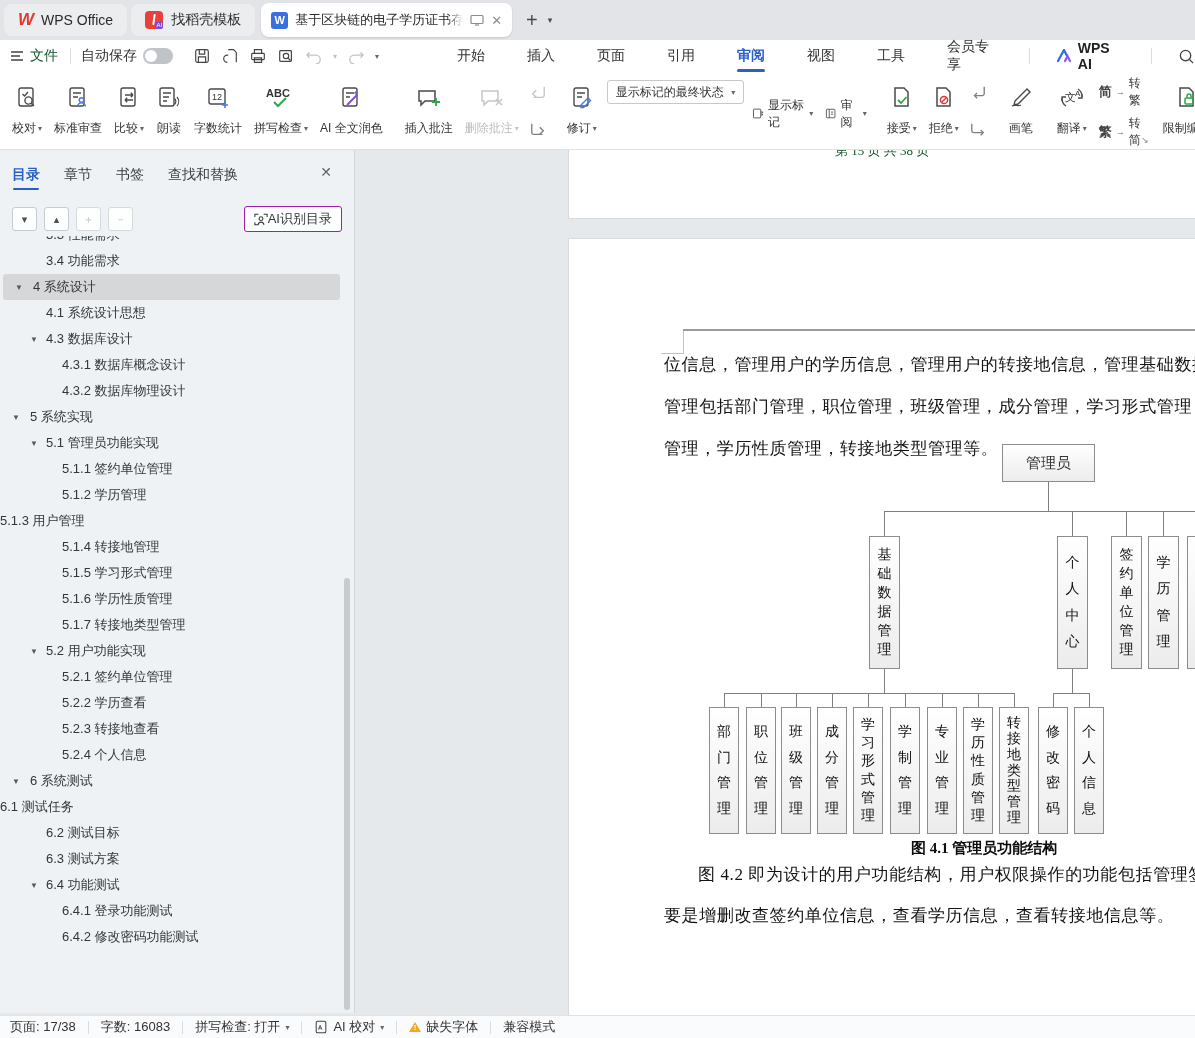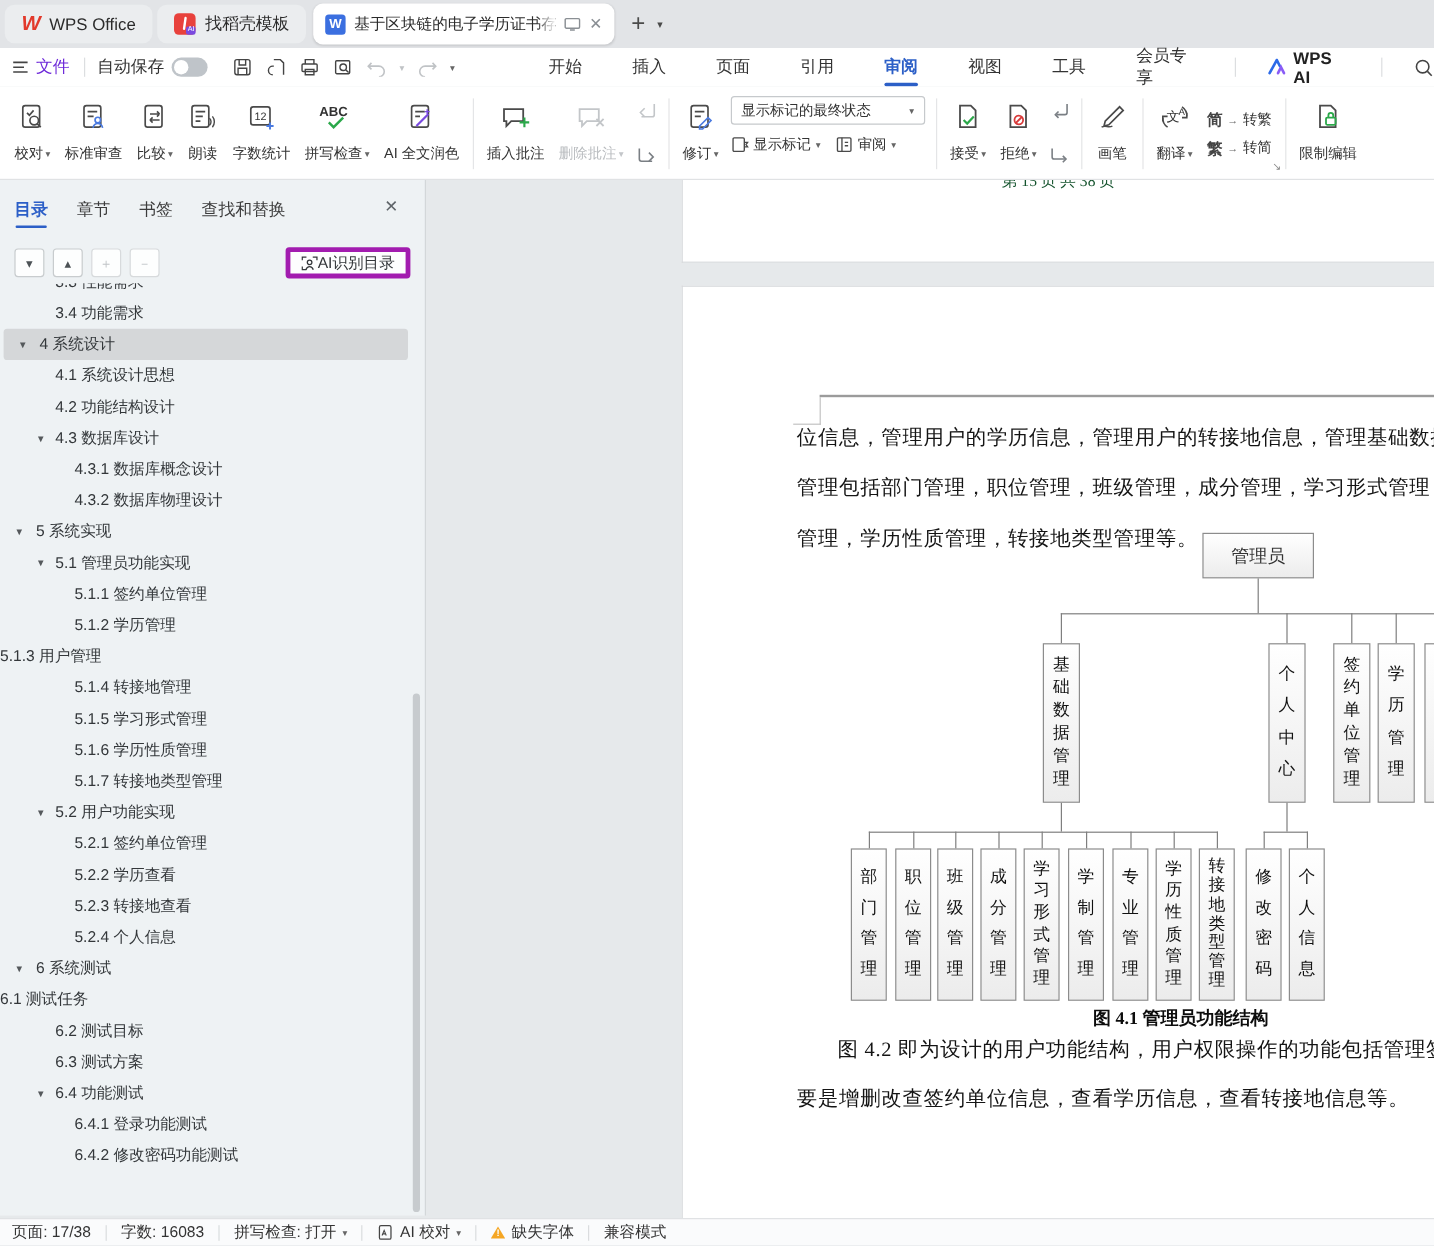--- a/index.html
+++ b/index.html
@@ -17,21 +17,21 @@
   .docicon { width:17px; height:17px; border-radius:3px; background:#3b6fe0; color:#fff; font-size:11px; font-weight:bold; display:flex; align-items:center; justify-content:center; }
   .docericon { width:18px; height:18px; border-radius:4px; background:#e8413c; position:relative; }
   .docericon::before { content:""; position:absolute; left:8px; top:3px; width:2px; height:11px; background:#fff; border-radius:2px; transform:rotate(8deg); }
   .docericon::after { content:"AI"; position:absolute; right:0px; bottom:0px; font-size:6px; color:#fff; background:#7a4ae0; border-radius:2px; padding:0 1px; line-height:7px; }
   .tab-x, .tab-present { color:#8a8f94; font-size:13px; }
   .plusbtn { font-size:20px; color:#4a4a4a; margin-left:14px; }
   .tab-chev { font-size:9px; color:#4a4a4a; margin-left:10px; }
 
   
   .menubar { position:absolute; left:0; top:40px; width:1195px; height:32px; background:#fff; display:flex; align-items:center; font-size:14px; }
-  .menubar .file { display:flex; align-items:center; gap:6px; padding:0 12px 0 10px; color:#6d28d9; }
+  .menubar .file { display:flex; align-items:center; gap:6px; padding:0 12px 0 10px; color:#14532d; }
   .vsep { width:1px; height:16px; background:#dcdee0; }
   .autosave { display:flex; align-items:center; gap:6px; padding:0 10px; color:#333; }
   .toggle { width:30px; height:16px; border-radius:8px; background:#bfc4c9; position:relative; }
   .toggle::after { content:""; position:absolute; left:2px; top:2px; width:12px; height:12px; border-radius:50%; background:#fff; }
   .qicons { display:flex; align-items:center; gap:10px; padding:0 10px; }
   .menus { display:flex; align-items:center; margin-left:66px; gap:38px; }
   .menu-item { color:#333; position:relative; padding:5px 2px; }
   .menu-item.active { color:#2c5fc7; font-weight:bold; }
   .menu-item.active::after { content:""; position:absolute; left:2px; right:2px; bottom:-2px; height:3px; border-radius:2px; background:#2c5fc7; }
   .wpsai { display:flex; align-items:center; gap:6px; margin-left:26px; font-weight:bold; color:#222; }
@@ -41,41 +41,41 @@
   .ribbon { position:absolute; left:0; top:72px; width:1195px; height:78px; background:#fff; border-bottom:1px solid #e0e2e4; display:flex; align-items:stretch; padding:4px 2px 2px 6px; overflow:hidden; }
   .rgroup { display:flex; align-items:stretch; }
   .rsep { width:1px; background:#e4e5e7; margin:6px 5px; }
   .rbtn { display:flex; flex-direction:column; align-items:center; justify-content:flex-start; padding:4px 6px 0; border-radius:4px; }
   .rbtn .ic { height:36px; display:flex; align-items:center; justify-content:center; }
   .rbtn .lb { font-size:12px; color:#333; margin-top:4px; white-space:nowrap; display:flex; align-items:center; gap:2px; }
   .rbtn.disabled .lb { color:#b9bcbf; }
   .chev { font-size:8px; color:#666; }
   .rbtn.disabled .chev { color:#c3c6c9; }
   .navcol { display:flex; flex-direction:column; justify-content:space-between; padding:8px 4px 10px; }
-  .revcol { display:flex; flex-direction:column; padding:4px 4px 0; gap:8px; }
+  .revcol { display:flex; padding:4px 4px 0; gap:8px; }
   .markup-dd { width:162px; height:24px; border:1px solid #c6c9cc; border-radius:3px; display:flex; align-items:center; justify-content:space-between; padding:0 8px; font-size:12px; color:#333; background:#fff; }
   .smallrow { display:flex; align-items:center; gap:12px; }
   .smallbtn { display:flex; align-items:center; gap:4px; font-size:12px; color:#333; }
   .convcol { display:flex; flex-direction:column; justify-content:center; gap:6px; padding:0 6px; position:relative; }
   .convbtn { display:flex; align-items:center; gap:4px; font-size:12px; color:#333; }
   .convglyph { font-size:13px; color:#444; font-weight:bold; }
   .grp-expand { position:absolute; right:-2px; bottom:2px; font-size:9px; color:#8a8a8a; }
 
   
   .workspace { position:absolute; left:0; top:150px; width:1195px; height:865px; }
   .tocpanel { position:absolute; left:0; top:0; width:355px; height:863px; background:#eef2f4; border-right:1px solid #d3d7d9; }
   .toc-tabs { display:flex; align-items:center; gap:24px; padding:14px 0 0 12px; font-size:14px; height:44px; position:relative; }
   .toc-tab { color:#3c3c3c; position:relative; padding-bottom:8px; }
   .toc-tab.active { color:#2c5fc7; font-weight:bold; }
   .toc-tab.active::after { content:""; position:absolute; left:1px; right:1px; bottom:2px; height:2px; background:#2c5fc7; border-radius:2px; }
   .toc-close { position:absolute; right:22px; top:14px; color:#5f6569; font-size:14px; }
   .toc-tools { display:flex; align-items:center; padding:12px 12px 0 12px; }
   .sqbtn { width:25px; height:24px; border:1px solid #c8ccce; border-radius:3px; background:#fdfefe; display:flex; align-items:center; justify-content:center; font-size:11px; color:#4c5256; margin-right:7px; }
   .sqbtn.dis { color:#c0c4c7; border-color:#d7dadc; }
-  .ai-toc-btn { margin-left:auto; height:26px; border:4px solid #a21caf; border-radius:3px; background:#fdfefe; display:flex; align-items:center; gap:0; padding:0 9px; font-size:13px; color:#33373a; }
+  .ai-toc-btn { margin-left:auto; height:26px; border:1px solid #a21caf; border-radius:3px; background:#fdfefe; display:flex; align-items:center; gap:0; padding:0 9px; font-size:13px; color:#33373a; }
   .toc-tree { position:absolute; left:0; top:86px; bottom:2px; right:0; overflow:hidden; font-size:13px; }
   .toc-row { height:26px; display:flex; align-items:center; position:relative; color:#33373a; white-space:nowrap; }
   .toc-row .tri { position:absolute; font-size:8px; color:#55595c; }
   .toc-row.sel { background:#d5d7d9; border-radius:3px; margin:0 14px 0 3px; }
   .toc-scroll { position:absolute; right:4px; top:428px; width:6px; height:432px; border-radius:3px; background:#c7cbce; }
 
   
   .docarea { position:absolute; left:355px; top:0; width:840px; height:865px; background:#e6e9eb; overflow:hidden; }
   .page { position:absolute; left:213px; width:628px; background:#fff; border:1px solid #d8dadc; }
   .page1 { top:0; height:69px; border-top:none; overflow:hidden; }
@@ -473,23 +473,20 @@
           <span style="margin-left: 46px;">3.4 功能需求</span>
         </div>
         <div class="toc-row sel">
           <span class="tri" style="left: 12px;">▼</span>
           <span style="margin-left: 30px;">4 系统设计</span>
         </div>
         <div class="toc-row">
           <span style="margin-left: 46px;">4.1 系统设计思想</span>
         </div>
         <div class="toc-row">
-          <span style="margin-left: 46px;">4.2 功能结构设计</span>
-        </div>
-        <div class="toc-row">
           <span class="tri" style="left: 30px;">▼</span>
           <span style="margin-left: 46px;">4.3 数据库设计</span>
         </div>
         <div class="toc-row">
           <span style="margin-left: 62px;">4.3.1 数据库概念设计</span>
         </div>
         <div class="toc-row">
           <span style="margin-left: 62px;">4.3.2 数据库物理设计</span>
         </div>
         <div class="toc-row">

